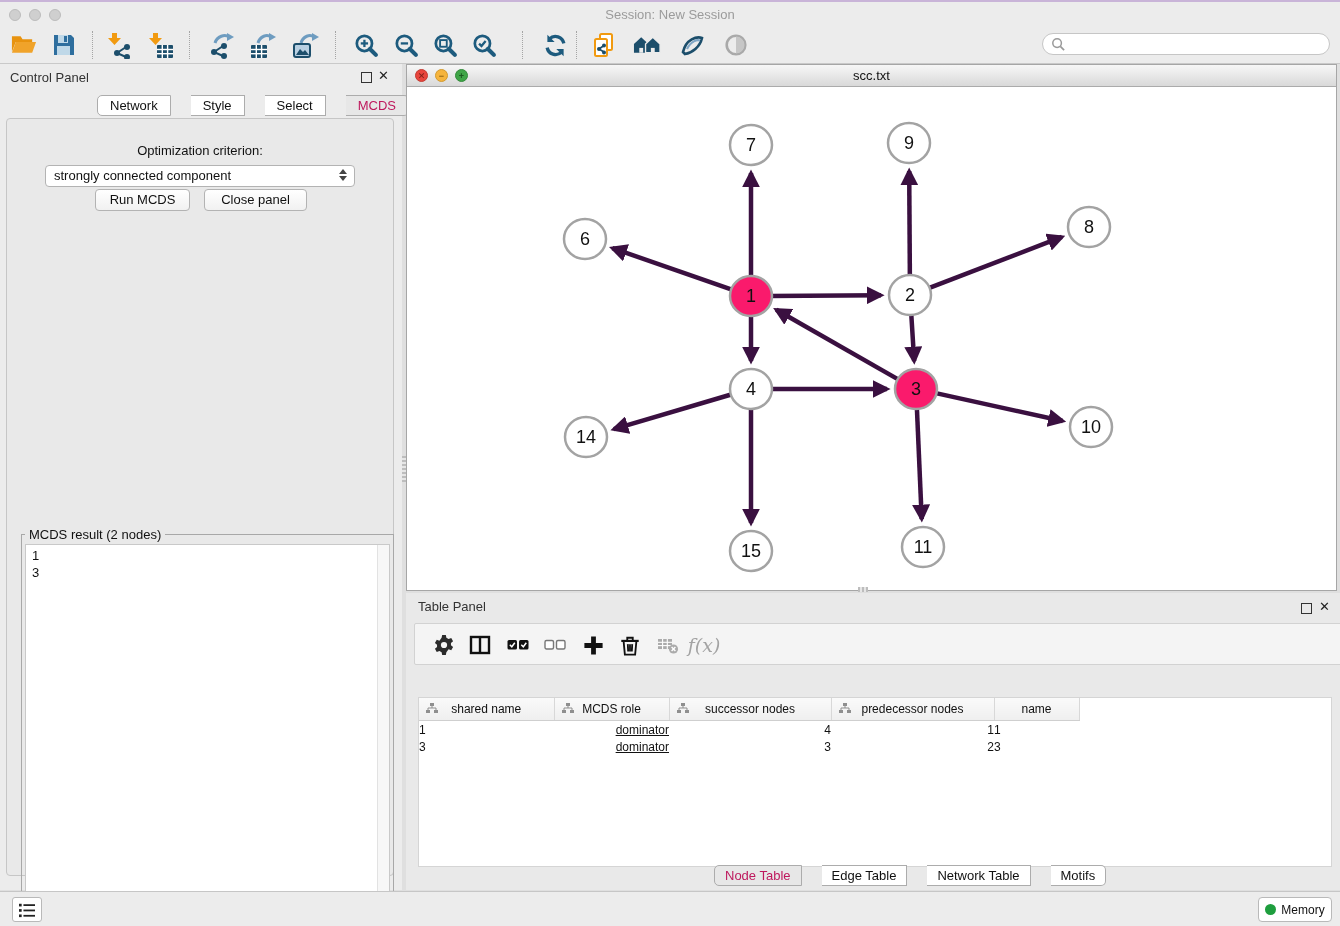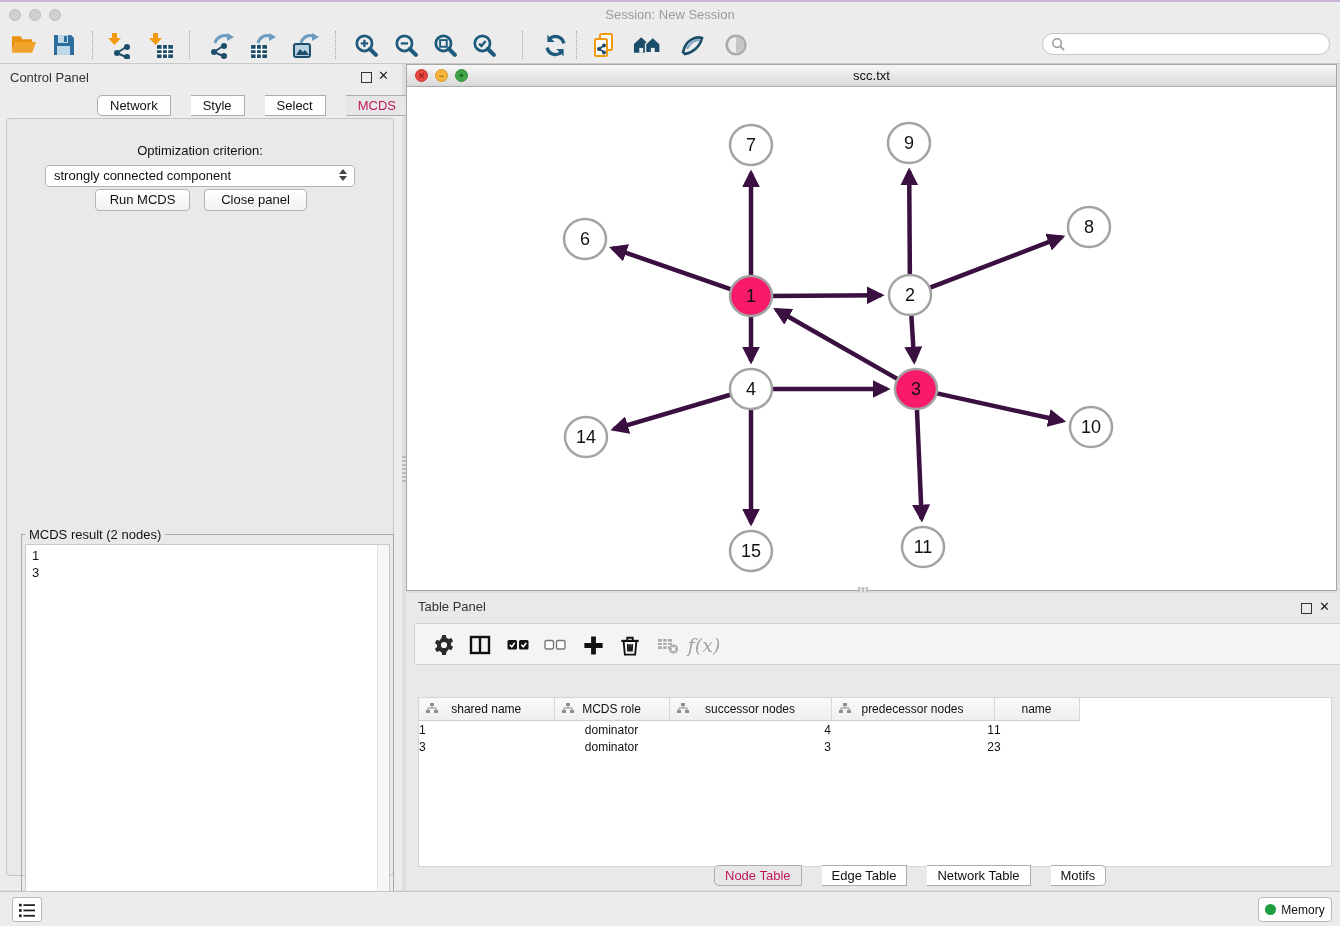--- a/index.html
+++ b/index.html
@@ -66,21 +66,21 @@
   .table-panel{position:absolute;left:406px;top:529px;width:934px;height:297px;background:#E9E9E9;}
   .tp-toolbar{position:absolute;left:8px;top:30px;width:1082px;height:42px;background:#F4F4F4;border:1px solid #D2D2D2;border-radius:2px;box-sizing:border-box;}
   .tp-ic{position:absolute;top:8px;width:26px;height:26px;display:flex;align-items:center;justify-content:center;}
   .fx{font-family:"DejaVu Serif","Liberation Serif",serif;font-style:italic;font-size:19px;color:#A3A3A3;}
   .table-white{position:absolute;left:12px;top:80px;width:914px;height:170px;background:#fff;border:1px solid #D5D5D5;box-sizing:border-box;margin-top:24px;}
   table.node-table{border-collapse:collapse;table-layout:fixed;width:660px;font-size:12px;color:#111;}
   table.node-table th{height:20px;background:linear-gradient(#FAFAFA,#EFEFEF);border-right:1px solid #D8D8D8;border-bottom:1px solid #CFCFCF;font-weight:normal;position:relative;text-align:center;}
   table.node-table th .hier{position:absolute;left:7px;top:5px;}
   table.node-table td{height:17px;padding:0;}
   td.c0{padding-left:14px;text-align:left;}
-  td.c1{padding-left:8px;text-align:center;}
+  td.c1{padding-left:8px;text-align:right;text-decoration:underline;}
   td.c2{padding-right:18px;text-align:right;}
   td.c3{padding-right:22px;text-align:right;}
   td.c4{padding-left:10px;text-align:left;}
   .tp-tabs{position:absolute;left:288px;top:272px;}
 
   
   .statusbar{position:absolute;left:0;top:891px;width:100%;height:35px;background:#ECECEC;border-top:1px solid #C6C6C6;box-sizing:border-box;}
   .status-left-btn{position:absolute;left:12px;top:5px;width:30px;height:25px;background:#fff;border:1px solid #B9B9B9;border-radius:3px;display:flex;align-items:center;justify-content:center;box-sizing:border-box;}
   .memory-btn{position:absolute;right:8px;top:5px;width:74px;height:25px;background:#fff;border:1px solid #B9B9B9;border-radius:4px;display:flex;align-items:center;justify-content:center;gap:5px;font-size:12px;color:#111;box-sizing:border-box;}
   .mem-dot{width:11px;height:11px;border-radius:50%;background:#1E9E3E;}

